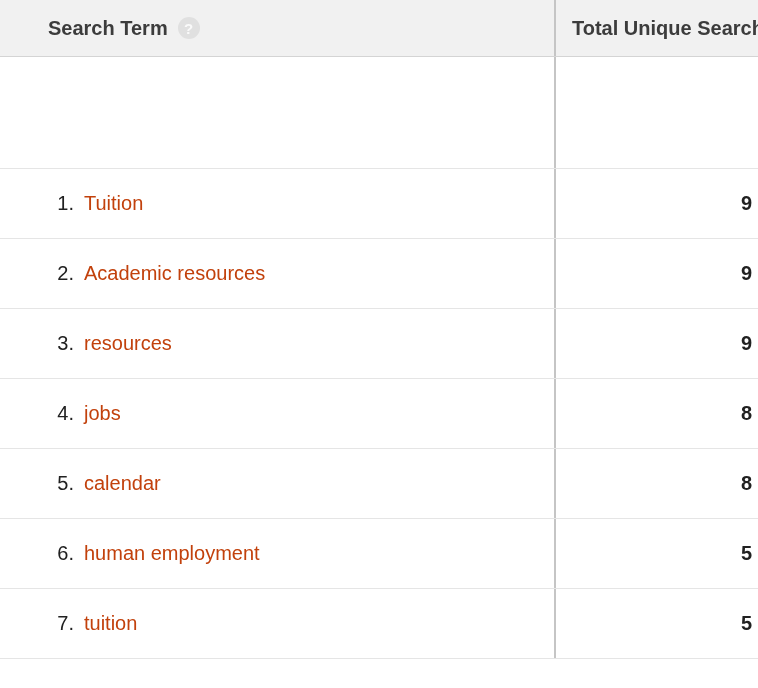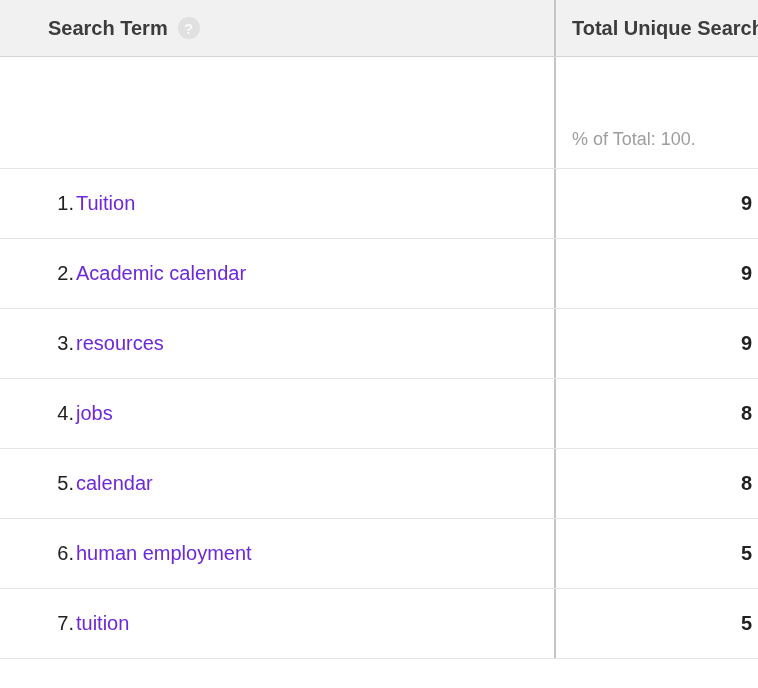--- a/index.html
+++ b/index.html
@@ -89,22 +89,22 @@
       border-right: 2px solid #c5c5c5;
       padding-left: 22px;
     }
     .row-number {
       width: 52px;
       text-align: right;
       color: #212121;
       font-size: 20px;
     }
     .row-term {
-      margin-left: 2px;
-      color: #6d28d9;
+      margin-left: 10px;
+      color: #c2410c;
       font-size: 20px;
       cursor: pointer;
     }
     .data-cell-right {
       flex: 1;
       display: flex;
       align-items: center;
       justify-content: flex-end;
       padding-right: 6px;
       font-weight: 700;
@@ -124,39 +124,36 @@
       <span>Search Term</span>
       <span class="help-icon">?</span>
     </div>
     <div class="header-cell-right">
       <span>Total Unique Search</span>
     </div>
   </div>
 
   <div class="summary-row">
     <div class="summary-cell-left"></div>
-    <div class="summary-cell-right">
-      <span>% of Total: 100.</span>
-    </div>
   </div>
 
   <div id="rows-container">
       <div class="data-row">
         <div class="data-cell-left">
           <span class="row-number">1.</span>
           <a class="row-term">Tuition</a>
         </div>
         <div class="data-cell-right">
           <span>9</span>
         </div>
       </div>
       <div class="data-row">
         <div class="data-cell-left">
           <span class="row-number">2.</span>
-          <a class="row-term">Academic calendar</a>
+          <a class="row-term">Academic resources</a>
         </div>
         <div class="data-cell-right">
           <span>9</span>
         </div>
       </div>
       <div class="data-row">
         <div class="data-cell-left">
           <span class="row-number">3.</span>
           <a class="row-term">resources</a>
         </div>

